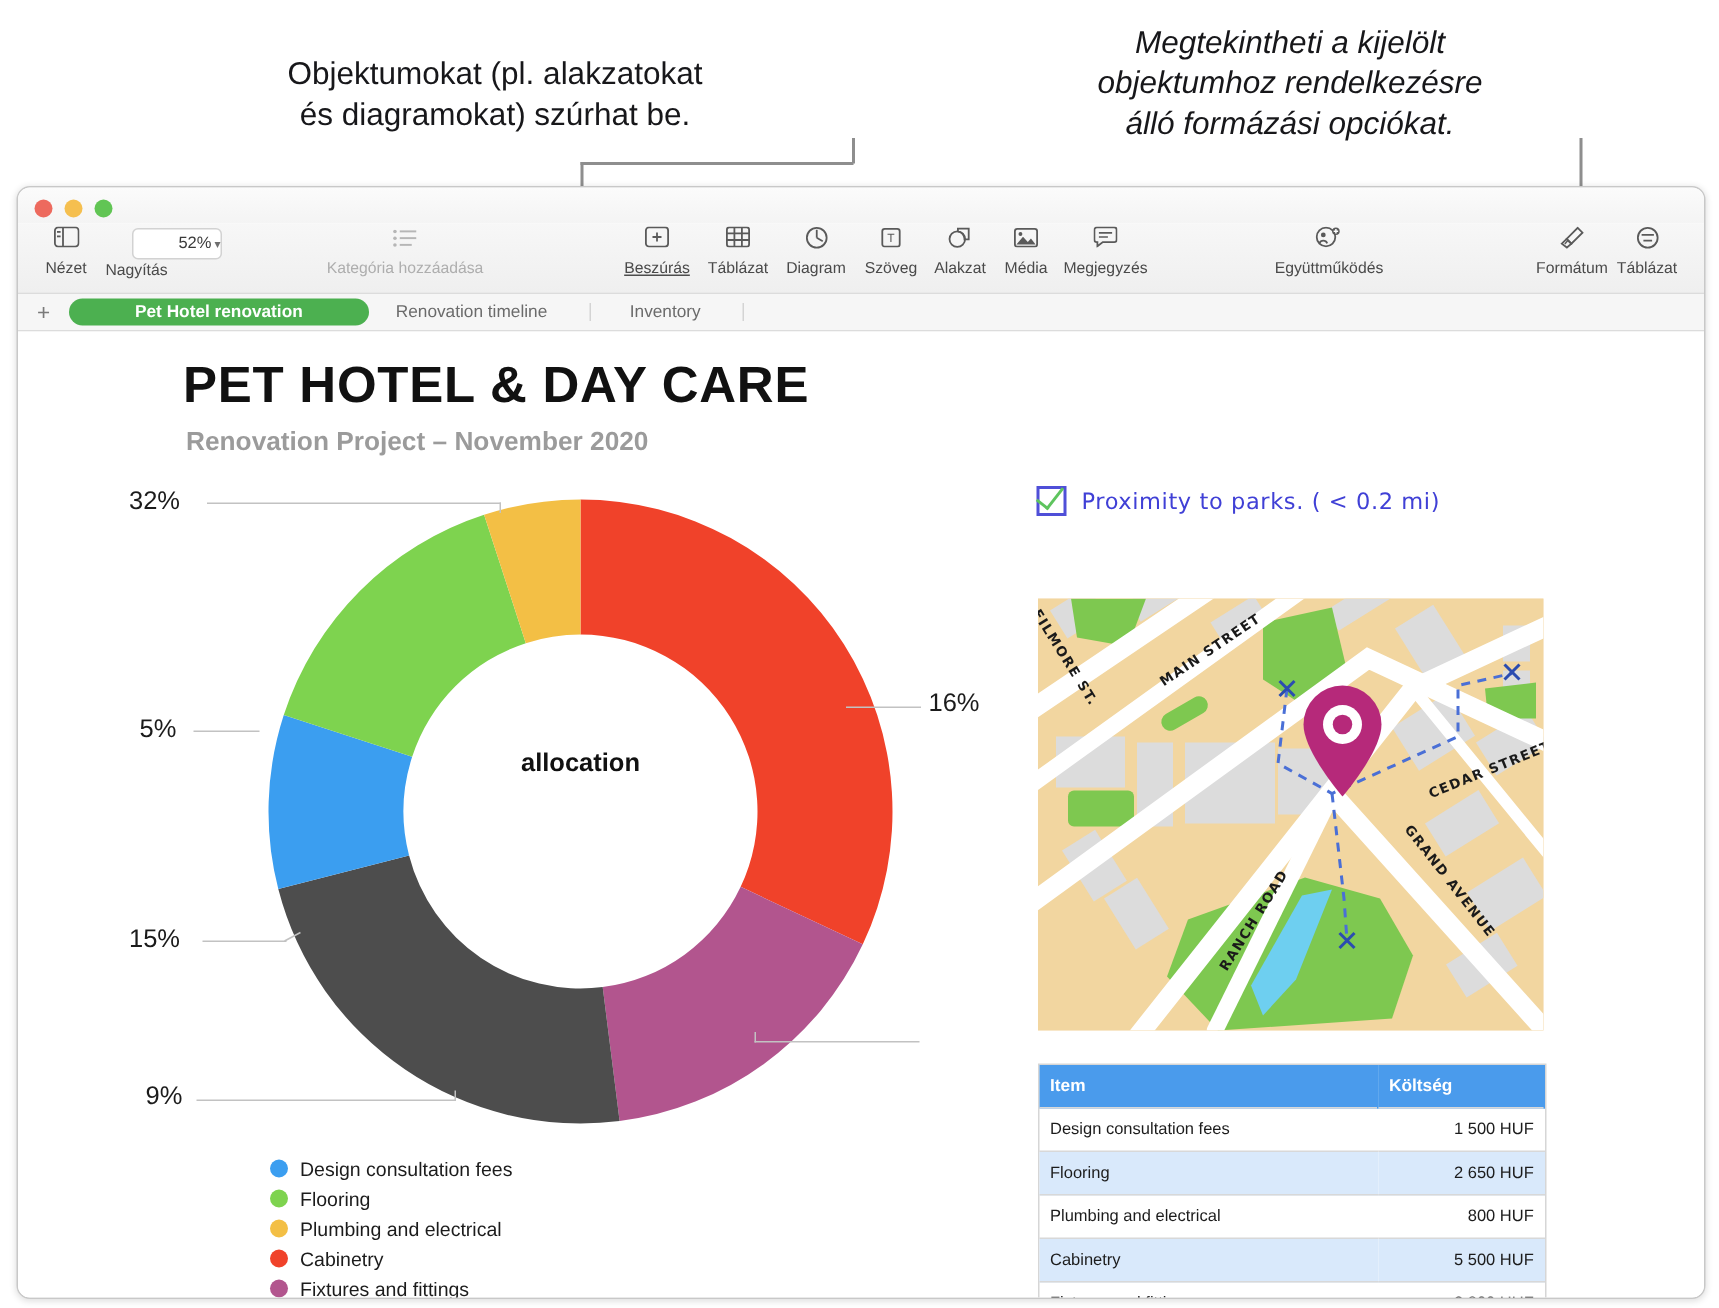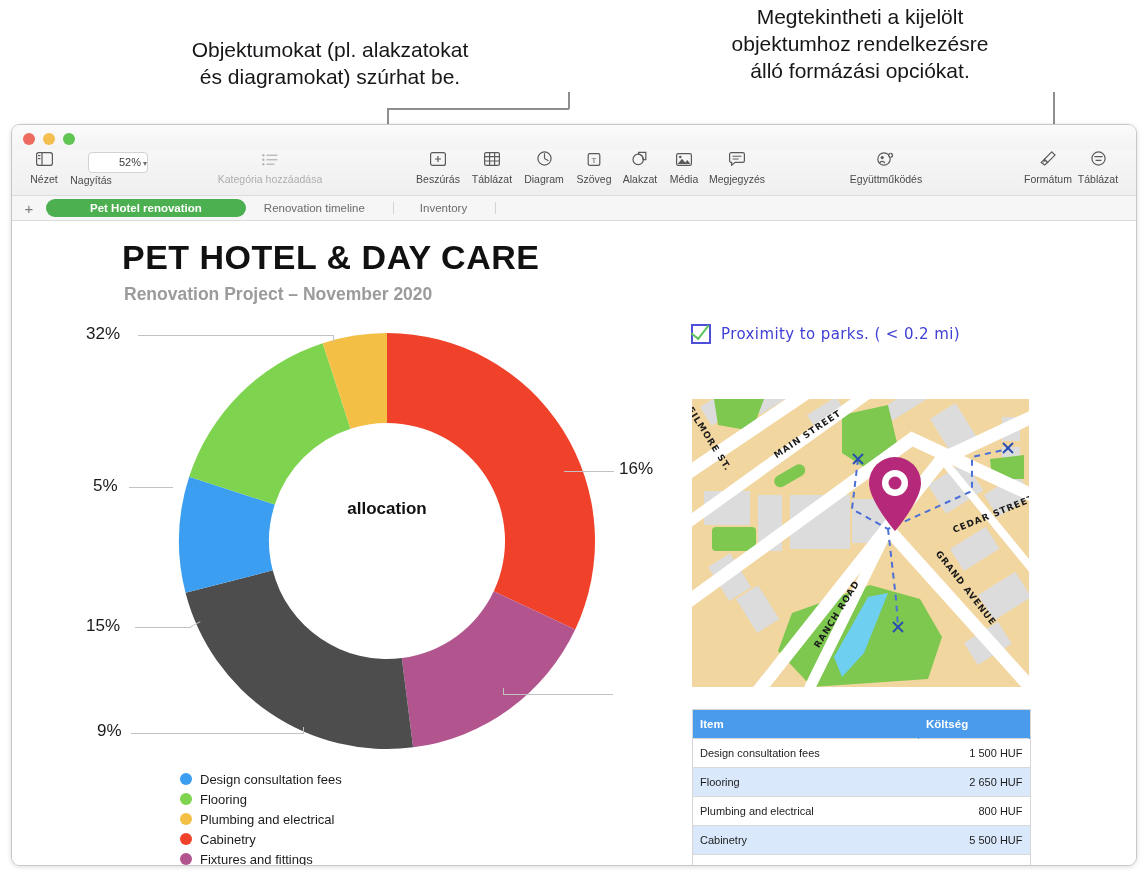--- a/index.html
+++ b/index.html
@@ -15,21 +15,21 @@
   .callout {
     position: absolute;
     text-align: center;
     color: #17171a;
     font-size: 21px;
     line-height: 27px;
     font-family: "Liberation Sans", sans-serif;
     white-space: pre-line;
   }
   #callout-left  { left: 120px; top: 36px;  width: 420px; }
-  #callout-right { left: 660px; top: 3px;   width: 400px; }
+  #callout-right { left: 660px; top: 15px;   width: 400px; font-style: italic; }
 
   .leader { position: absolute; background: #8e8e8e; }
 
   
   #window {
     position: absolute;
     left: 11px; top: 124px;
     width: 1124px; height: 740px;
     background: #ffffff;
     border: 1px solid #c8c8c8;
@@ -215,21 +215,21 @@
               <rect x="4.5" y="0.6" width="11" height="1.3" fill="#b6b6b6"></rect>
               <circle cx="1.3" cy="5.8" r="1.2" fill="#b6b6b6"></circle>
               <rect x="4.5" y="5.1" width="11" height="1.3" fill="#b6b6b6"></rect>
               <circle cx="1.3" cy="10.3" r="1.2" fill="#b6b6b6"></circle>
               <rect x="4.5" y="9.6" width="8" height="1.3" fill="#b6b6b6"></rect>
             </svg>
       </span>
       <span class="lbl">Kategória hozzáadása</span>
     </div>
 
-    <div class="tbitem" style="left:390px;">
+    <div class="tbitem" style="left:390px;text-decoration:underline;">
       <span class="glyph">
         <svg width="16" height="14" viewBox="0 0 16 14">
               <rect x="0.6" y="0.6" width="14.8" height="12.8" rx="2" fill="none" stroke="#5a5a5a" stroke-width="1.2"></rect>
               <line x1="8" y1="4" x2="8" y2="10" stroke="#5a5a5a" stroke-width="1.2"></line>
               <line x1="5" y1="7" x2="11" y2="7" stroke="#5a5a5a" stroke-width="1.2"></line>
             </svg>
       </span>
       <span class="lbl">Beszúrás</span>
     </div>
 

